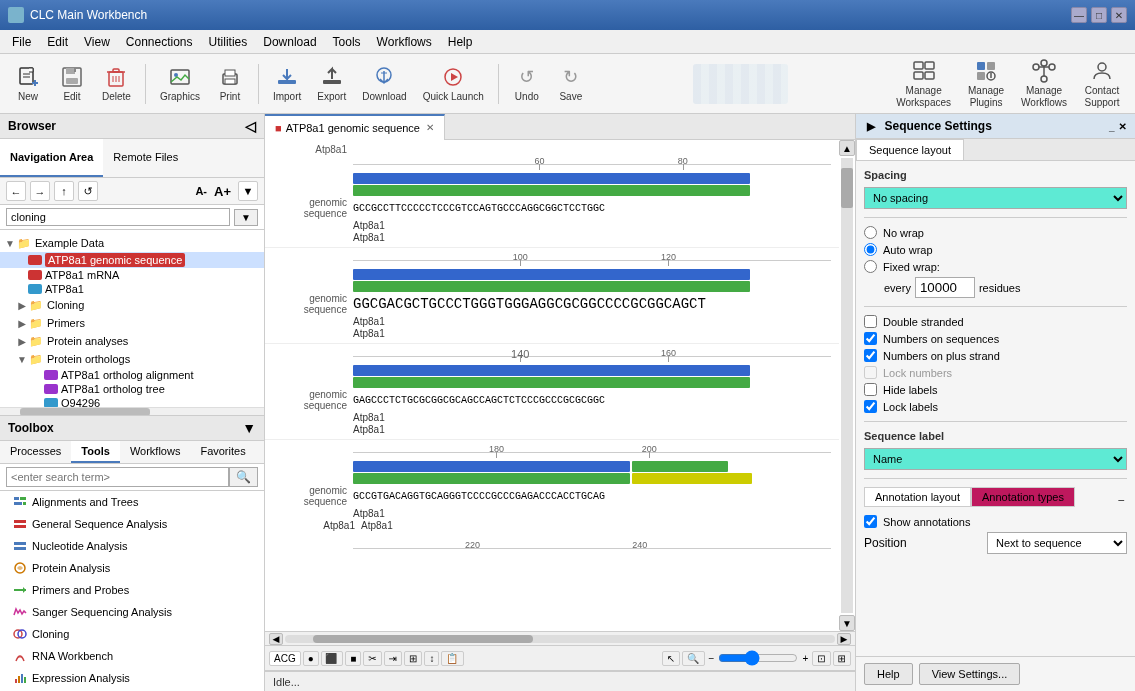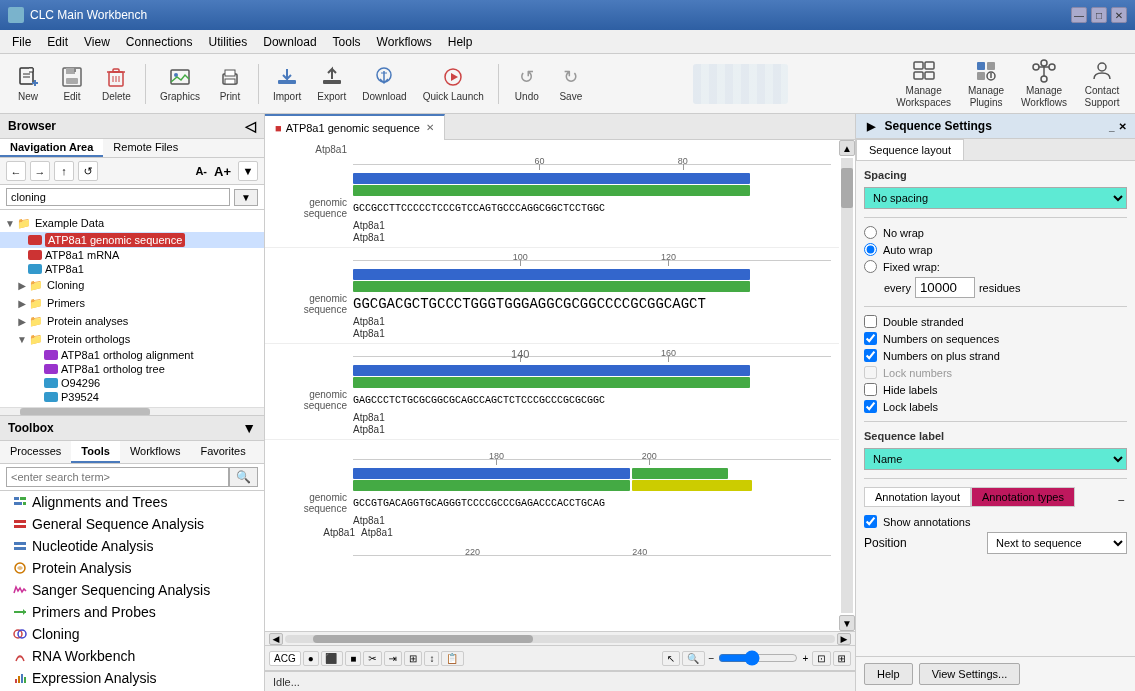--- a/index.html
+++ b/index.html
@@ -21,21 +21,21 @@
     .tb-label { font-size: 10px; color: #333; }
     .tb-sep { width: 1px; height: 40px; background: #ccc; margin: 0 4px; }
 
     
     #main { display: flex; height: calc(691px - 30px - 24px - 60px); }
 
     
     #browser { width: 265px; background: #fff; border-right: 1px solid #ccc; display: flex; flex-direction: column; }
     #browser-header { background: #e8e8e8; padding: 4px 8px; font-weight: bold; font-size: 12px; display: flex; align-items: center; justify-content: space-between; border-bottom: 1px solid #ccc; }
     #nav-tabs { display: flex; border-bottom: 1px solid #ccc; background: #f5f5f5; }
-    .nav-tab { padding: 2px 10px; cursor: pointer; font-size: 11px; }
+    .nav-tab { padding: 12px 10px; cursor: pointer; font-size: 11px; }
     .nav-tab.active { background: white; border-bottom: 2px solid #4a7abc; font-weight: bold; }
     #nav-controls { display: flex; align-items: center; padding: 3px 6px; background: #f5f5f5; border-bottom: 1px solid #ccc; gap: 4px; }
     .nav-ctrl-btn { width: 20px; height: 20px; display: flex; align-items: center; justify-content: center; cursor: pointer; border: 1px solid #ccc; background: #fff; border-radius: 2px; font-size: 11px; }
     #search-row { display: flex; align-items: center; padding: 3px 6px; border-bottom: 1px solid #ccc; }
     #search-row input { flex: 1; padding: 2px 4px; border: 1px solid #aaa; font-size: 11px; }
     .filter-btn { margin-left: 4px; padding: 2px 6px; border: 1px solid #aaa; background: #f0f0f0; cursor: pointer; font-size: 10px; }
     #tree-area { flex: 1; overflow-y: auto; padding: 4px 0; }
     .tree-node { padding: 1px 0; cursor: pointer; display: flex; align-items: center; }
     .tree-node.selected { background: #cce0ff; }
     .tree-indent { display: inline-block; }
@@ -47,21 +47,21 @@
     
     #toolbox { border-top: 1px solid #ccc; }
     #toolbox-header { background: #e8e8e8; padding: 4px 8px; font-weight: bold; font-size: 12px; display: flex; align-items: center; justify-content: space-between; border-bottom: 1px solid #ccc; }
     #toolbox-tabs { display: flex; background: #f5f5f5; border-bottom: 1px solid #ccc; }
     .toolbox-tab { padding: 4px 10px; cursor: pointer; font-size: 11px; }
     .toolbox-tab.active { background: white; border-bottom: 2px solid #4a7abc; font-weight: bold; }
     #tool-search { padding: 3px 6px; border-bottom: 1px solid #ccc; display: flex; }
     #tool-search input { flex: 1; padding: 2px 4px; border: 1px solid #aaa; font-size: 11px; }
     .tool-search-btn { padding: 2px 6px; border: 1px solid #aaa; background: #f0f0f0; cursor: pointer; }
     #tools-list { overflow-y: auto; max-height: 200px; }
-    .tool-item { padding: 3px 8px 3px 12px; display: flex; align-items: center; cursor: pointer; font-size: 14px; }
+    .tool-item { padding: 3px 8px 3px 12px; display: flex; align-items: center; cursor: pointer; font-size: 11px; }
     .tool-item-icon { width: 16px; height: 16px; margin-right: 4px; display: inline-flex; align-items: center; justify-content: center; }
 
     
     #content { flex: 1; display: flex; flex-direction: column; background: #fff; }
     #doc-tabs { display: flex; align-items: center; background: #e8e8e8; border-bottom: 1px solid #ccc; height: 26px; }
     .doc-tab { display: flex; align-items: center; padding: 4px 10px; background: #d0d8e8; border-right: 1px solid #ccc; font-size: 11px; cursor: pointer; height: 26px; }
     .doc-tab.active { background: #fff; border-top: 2px solid #4a7abc; }
     .doc-tab-close { margin-left: 6px; font-size: 10px; cursor: pointer; color: #666; }
     .doc-tab-icon { margin-right: 4px; font-size: 11px; }
     #sequence-view { flex: 1; overflow-y: auto; background: #fff; position: relative; }
@@ -446,33 +446,33 @@
             <svg width="14" height="14" viewBox="0 0 14 14">
                 <circle cx="7" cy="7" r="5" fill="none" stroke="#cc7700" stroke-width="1.5"></circle>
                 <path d="M4,7 Q7,3 10,7 Q7,11 4,7" fill="#cc7700" opacity="0.5"></path>
               </svg>
           </span>
           <span>Protein Analysis</span>
         </div>
         <div class="tool-item">
           <span class="tool-item-icon">
             <svg width="14" height="14" viewBox="0 0 14 14">
-                <polyline points="1,10 3,4 5,8 7,5 9,9 11,6 13,8" fill="none" stroke="#cc3399" stroke-width="1.5"></polyline>
-              </svg>
-          </span>
-          <span>Sanger Sequencing Analysis</span>
-        </div>
-        <div class="tool-item">
-          <span class="tool-item-icon">
-            <svg width="14" height="14" viewBox="0 0 14 14">
                 <line x1="1" y1="7" x2="13" y2="7" stroke="#44aa44" stroke-width="2"></line>
                 <polygon points="10,4 13,7 10,10" fill="#44aa44"></polygon>
               </svg>
           </span>
           <span>Primers and Probes</span>
+        </div>
+        <div class="tool-item">
+          <span class="tool-item-icon">
+            <svg width="14" height="14" viewBox="0 0 14 14">
+                <polyline points="1,10 3,4 5,8 7,5 9,9 11,6 13,8" fill="none" stroke="#cc3399" stroke-width="1.5"></polyline>
+              </svg>
+          </span>
+          <span>Sanger Sequencing Analysis</span>
         </div>
         <div class="tool-item">
           <span class="tool-item-icon">
             <svg width="14" height="14" viewBox="0 0 14 14">
                 <circle cx="5" cy="7" r="4" fill="none" stroke="#cc4444" stroke-width="1.5"></circle>
                 <circle cx="9" cy="7" r="4" fill="none" stroke="#4444cc" stroke-width="1.5"></circle>
               </svg>
           </span>
           <span>Cloning</span>
         </div>
@@ -625,21 +625,21 @@
             <div style="width:80px;"></div>
             <div style="font-size:10px;color:#333;">Atp8a1</div>
           </div>
           <div style="display:flex;align-items:center;margin-bottom:4px;">
             <div style="width:80px;"></div>
             <div style="font-size:10px;color:#333;">Atp8a1</div>
           </div>
         </div>
 
         <div style="padding:4px 8px 0 8px;border-top:1px solid #eee;">
-          <div style="display:flex;align-items:flex-start;margin-bottom:1px;margin-top:7px;">
+          <div style="display:flex;align-items:flex-start;margin-bottom:1px;">
             <div style="width:80px;"></div>
             <div style="flex:1;position:relative;height:16px;">
               <div style="position:absolute;top:8px;left:0;right:0;height:1px;background:#ccc;"></div>
               <span style="position:absolute;top:0;left:30%;font-size:9px;color:#666;transform:translateX(-50%);">180</span>
               <span style="position:absolute;top:8px;left:30%;width:1px;height:6px;background:#999;"></span>
               <span style="position:absolute;top:0;left:62%;font-size:9px;color:#666;transform:translateX(-50%);">200</span>
               <span style="position:absolute;top:8px;left:62%;width:1px;height:6px;background:#999;"></span>
             </div>
           </div>
           <div style="display:flex;align-items:center;margin-bottom:1px;">

